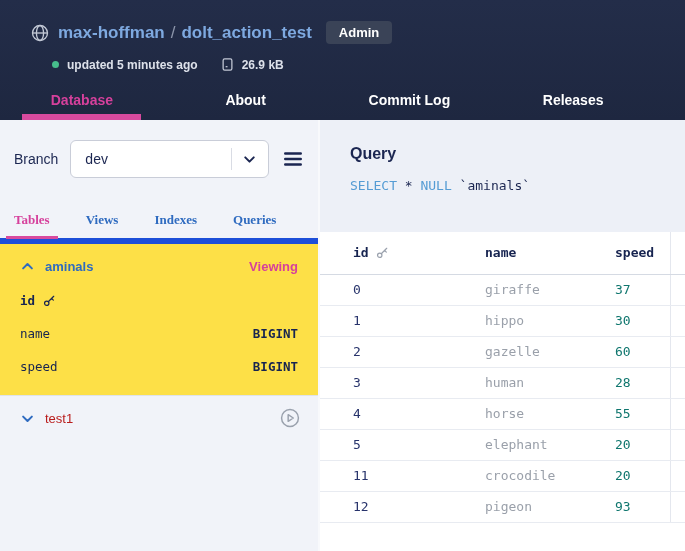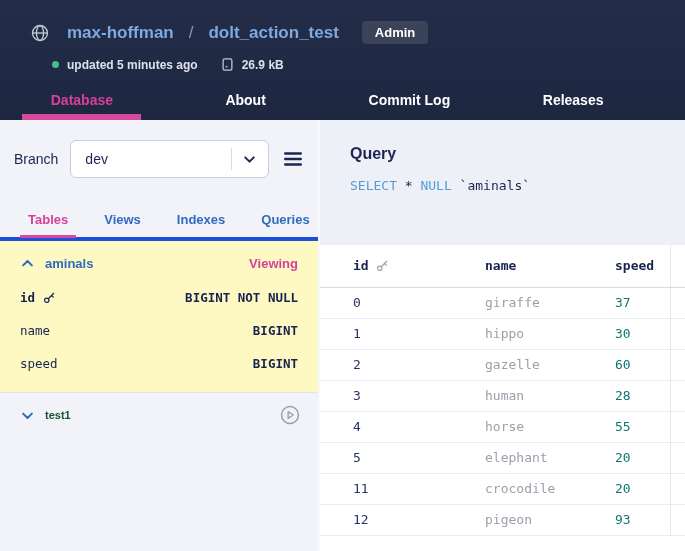--- a/index.html
+++ b/index.html
@@ -11,21 +11,21 @@
     -webkit-font-smoothing:antialiased;
   }
   .mono { font-family:"DejaVu Sans Mono", monospace; }
 
   
   .repo-header {
     position:relative; height:120px;
     background:linear-gradient(180deg,#232d49 0%,#1e2740 100%);
   }
   .title-row {
-    display:flex; align-items:center; gap:15px;
+    display:flex; align-items:center; gap:6px;
     padding:21px 0 0 30px;
     font-size:17px; font-weight:600;
   }
   .title-row .icon-globe { display:flex; margin-right:2px; }
   .repo-link { color:#7ea9e0; text-decoration:none; cursor:pointer; }
   .title-sep { color:#8d96ab; font-weight:400; }
   .admin-badge {
     margin-left:8px; background:#3a4357; color:#ffffff;
     font-size:13px; font-weight:600; padding:4px 13px; border-radius:4px;
   }
@@ -65,47 +65,48 @@
     display:flex; align-items:center; width:220px; height:38px;
     background:#ffffff; border:1px solid #c9cdd8; border-radius:6px;
     padding:0 10px 0 14px; cursor:pointer;
   }
   .branch-select .value { font-size:14px; color:#1b2651; flex:1; }
   .branch-select .vdiv { width:1px; height:22px; background:#d9dce4; margin-right:9px; }
   .menu-button { margin-left:13px; display:flex; cursor:pointer; }
 
   
   .side-tabs {
-    margin-top:26px; padding-left:20px; display:flex; gap:20px;
-    border-bottom:4px solid #1d4ed8;
+    margin-top:26px; padding-left:6px; display:flex; gap:20px;
+    border-bottom:6px solid #1d4ed8;
+    font-family:Liberation Serif, serif;
   }
   .side-tab {
     padding:8px 8px 8px; font-size:13px; font-weight:700; color:#2f6bc0;
     border-bottom:3px solid transparent; margin-bottom:-1px; cursor:pointer;
   }
   .side-tab.active { color:#d6409c; border-bottom-color:#d84a9e; }
 
   
-  .table-card { background:#fef9c3; padding:13px 20px 12px 20px; border-bottom:1px solid #dfe3ea; }
+  .table-card { background:#fde047; padding:13px 20px 12px 20px; border-bottom:1px solid #dfe3ea; }
   .active-table-row { display:flex; align-items:center; gap:10px; padding:2px 0 10px 0; cursor:pointer; }
   .active-table-name { font-size:13px; font-weight:700; color:#2f6bc0; }
   .viewing-badge { margin-left:auto; font-size:13px; font-weight:700; color:#d6409c; }
   .col-row { display:flex; align-items:center; padding:9px 0; font-size:12.5px; color:#172450; }
   .col-name { font-weight:400; }
   .col-name.pk { font-weight:700; }
   .col-key-icon { display:flex; margin-left:8px; }
   .col-type { margin-left:auto; font-weight:700; }
 
   
   .other-table-row { display:flex; align-items:center; gap:10px; padding:11px 17px 11px 20px; cursor:pointer; }
-  .other-table-name { font-size:11px; font-weight:700; color:#14532d; }
+  .other-table-name { font-size:13px; font-weight:400; color:#b91c1c; }
   .play-button { margin-left:auto; display:flex; cursor:pointer; }
 
   
-  .query-panel { height:125px; background:#edf0f7; padding:25px 4px 0 30px; }
+  .query-panel { height:112px; background:#edf0f7; padding:25px 4px 0 30px; }
   .query-title { margin:0; font-size:16px; font-weight:700; color:#1b2651; }
   .sql-line { margin-top:15px; font-size:13px; color:#1b2651; }
   .sql-kw { color:#559cd4; }
 
   
   .results-table { width:100%; border-collapse:collapse; table-layout:fixed; font-size:13px; }
   .results-table col.c-id { width:165px; }
   .results-table col.c-name { width:130px; }
   .results-table col.c-speed { width:55px; }
   .results-table th {
@@ -206,21 +207,20 @@
         </div>
 
         <div class="col-row mono">
           <span class="col-name pk">id</span>
           <span class="col-key-icon">
             <svg width="13" height="13" viewBox="0 0 16 16" fill="none" stroke="#1b2651" stroke-width="1.5" stroke-linecap="round">
               <circle cx="4.6" cy="11.4" r="2.7"></circle>
               <path d="M6.8 9.2L13.2 2.8M10.6 5.4l2.1 2.1"></path>
             </svg>
           </span>
-          <span class="col-type">BIGINT NOT NULL</span>
         </div>
         <div class="col-row mono">
           <span class="col-name">name</span>
           <span class="col-type">BIGINT</span>
         </div>
         <div class="col-row mono">
           <span class="col-name">speed</span>
           <span class="col-type">BIGINT</span>
         </div>
       </div>

